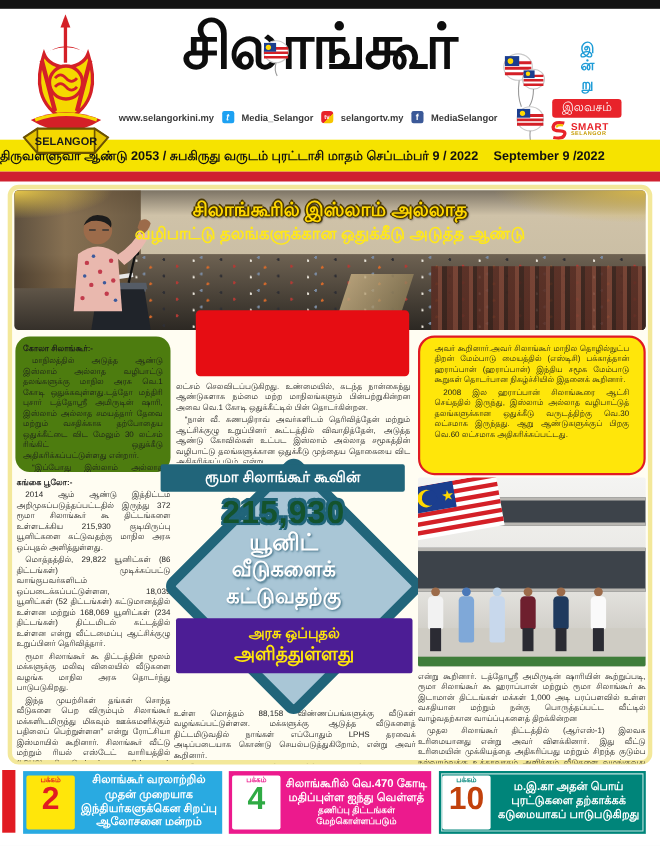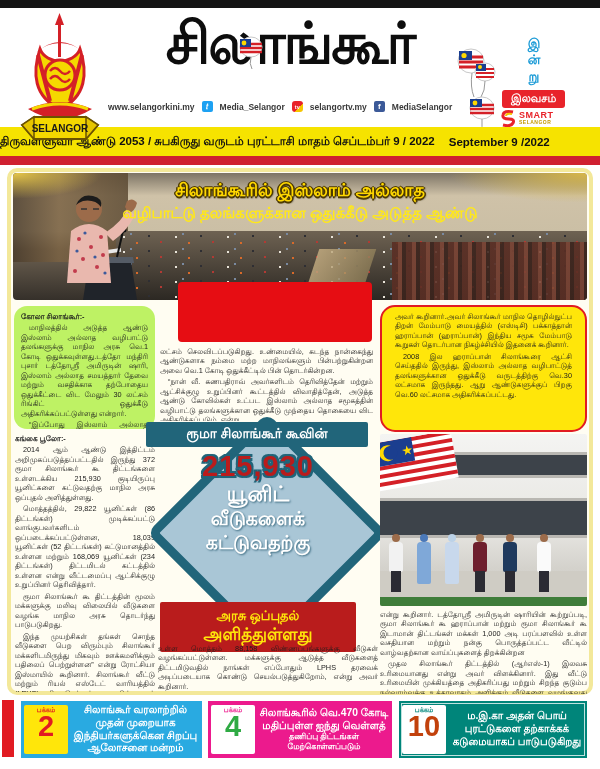--- a/index.html
+++ b/index.html
@@ -13,21 +13,21 @@
             font-weight:bold;font-size:57px;color:#0d0d0d;letter-spacing:-2px;line-height:1.05;}
   .socialrow{left:108px;top:101px;width:360px;display:flex;align-items:center;gap:7px;
              font-size:8.5px;color:#3a3a3a;font-weight:bold;}
   .sicon{width:11px;height:11px;border-radius:2px;display:inline-flex;align-items:center;
          justify-content:center;color:#fff;font-size:8px;font-weight:bold;flex:0 0 auto;}
   .tw{background:#1da1f2;} .fb{background:#3b5998;}
   .tvico{background:linear-gradient(135deg,#e8232a 60%,#f6c500 60%);border-radius:3px;
          font-size:5.5px;color:#fff;}
   .todaycol{left:524px;top:36px;width:20px;color:#1e9cd7;font-weight:bold;font-size:13px;
             line-height:1.25;text-align:center;white-space:pre-line;}
-  .freebadge{left:502px;top:90px;background:#e8232a;color:#fff;font-weight:bold;font-size:11px;
+  .freebadge{left:502px;top:90px;background:#e8232a;color:#fff;font-weight:normal;font-size:11px;
              padding:2px 9px;border-radius:3px;}
   .smartlogo{left:500px;top:109px;display:flex;align-items:center;gap:3px;}
   .smarttxt{line-height:1;}
   .smarttxt .l1{color:#e8232a;font-weight:bold;font-size:9px;letter-spacing:.5px;text-align:center;}
   .smarttxt .l2{color:#c59a00;font-weight:bold;font-size:5px;letter-spacing:.5px;}
   
   .datebar{left:0;top:127px;width:600px;height:29px;background:#f6e300;display:flex;
            align-items:center;gap:14px;padding-right:10px;box-sizing:border-box;}
   .datebar .tml{font-weight:bold;font-size:11.5px;color:#111;}
   .datebar .eng{font-weight:bold;font-size:11.5px;color:#111;}
@@ -64,36 +64,36 @@
   
   .redbox{left:178px;top:282px;width:194px;height:60px;background:#e60d13;border-radius:4px;
           display:flex;flex-direction:column;align-items:center;justify-content:center;z-index:6;}
   .redbox .h1{color:#fff;font-weight:bold;font-size:21px;line-height:1.05;}
   .redbox .h2{color:#fff;font-weight:bold;font-size:18.5px;line-height:1.1;}
   
   .coltxt{font-size:7.3px;line-height:1.3;color:#1c1c1c;text-align:justify;overflow:hidden;}
   .coltxt p{margin:0 0 2px 0;text-indent:8px;}
   .coltxt p.noind{text-indent:0;}
   .dateline{font-weight:bold;}
-  .ybox{background:#bef264;border-radius:13px;padding:6px 7px;box-sizing:border-box;}
+  .ybox{background:#4d7c0f;border-radius:13px;padding:6px 7px;box-sizing:border-box;}
   .yboxR{background:#ffe60a;border:2.5px solid #e11b22;border-radius:15px;padding:5px 13px;box-sizing:border-box;}
   
   .infog{left:138px;top:420px;width:240px;height:224px;}
   .diamond{position:absolute;left:44px;top:28px;width:152px;height:152px;background:#a9c6d6;
            border:9px solid #21657a;transform:rotate(45deg);border-radius:10px;}
   .ig-topbar{position:absolute;left:8px;top:2px;width:222px;height:25px;background:#21657a;
              display:flex;align-items:center;justify-content:center;color:#fff;font-weight:bold;
              font-size:13.5px;border-radius:2px;}
-  .ig-num{position:absolute;left:0;top:30px;width:100%;text-align:center;color:#b91c1c;font-weight:bold;
+  .ig-num{position:absolute;left:0;top:30px;width:100%;text-align:center;color:#14532d;font-weight:bold;
           font-size:29px;letter-spacing:1px;text-shadow:0 0 3px #21657a,2px 2px 0 #21657a,-2px 2px 0 #21657a,2px -2px 0 #21657a,-2px -2px 0 #21657a;}
   .ig-line{position:absolute;left:0;width:100%;text-align:center;color:#fff;font-weight:bold;
            text-shadow:1px 1px 2px #3c6b80;}
   .ig-l1{top:62px;font-size:21px;} .ig-l2{top:88px;font-size:19px;} .ig-l3{top:112px;font-size:19px;text-align:center;}
-  .ig-botbar{position:absolute;left:22px;top:142px;width:196px;height:50px;background:#b91c1c;
-             display:flex;flex-direction:column;align-items:center;justify-content:center;border-radius:2px;margin-top:40px;}
+  .ig-botbar{position:absolute;left:22px;top:142px;width:215px;height:50px;background:#4c1d95;
+             display:flex;flex-direction:column;align-items:center;justify-content:center;border-radius:2px;}
   .ig-botbar .b1{color:#ffe60a;font-weight:bold;font-size:13px;}
   .ig-botbar .b2{color:#ffe60a;font-weight:bold;font-size:17px;}
   
   .photo2{left:380px;top:434px;width:207px;height:172px;overflow:hidden;border-radius:2px;
           background:linear-gradient(180deg,#f4f4f2 0%,#e7e6e2 55%,#d4d2cc 78%,#c9c7c1 100%);}
   .winband{position:absolute;left:0;width:100%;background:#3d434a;border-top:3px solid #b9b7b2;border-bottom:3px solid #b9b7b2;}
   .grass{position:absolute;left:0;bottom:0;width:100%;height:9px;background:#3f7d3a;}
   .walk{position:absolute;left:0;bottom:9px;width:100%;height:26px;background:#cfccc4;}
   .person{position:absolute;bottom:14px;width:16px;height:58px;}
   .person .hd{position:absolute;left:4px;top:0;width:8px;height:8px;border-radius:50%;background:#9c6b4a;}

